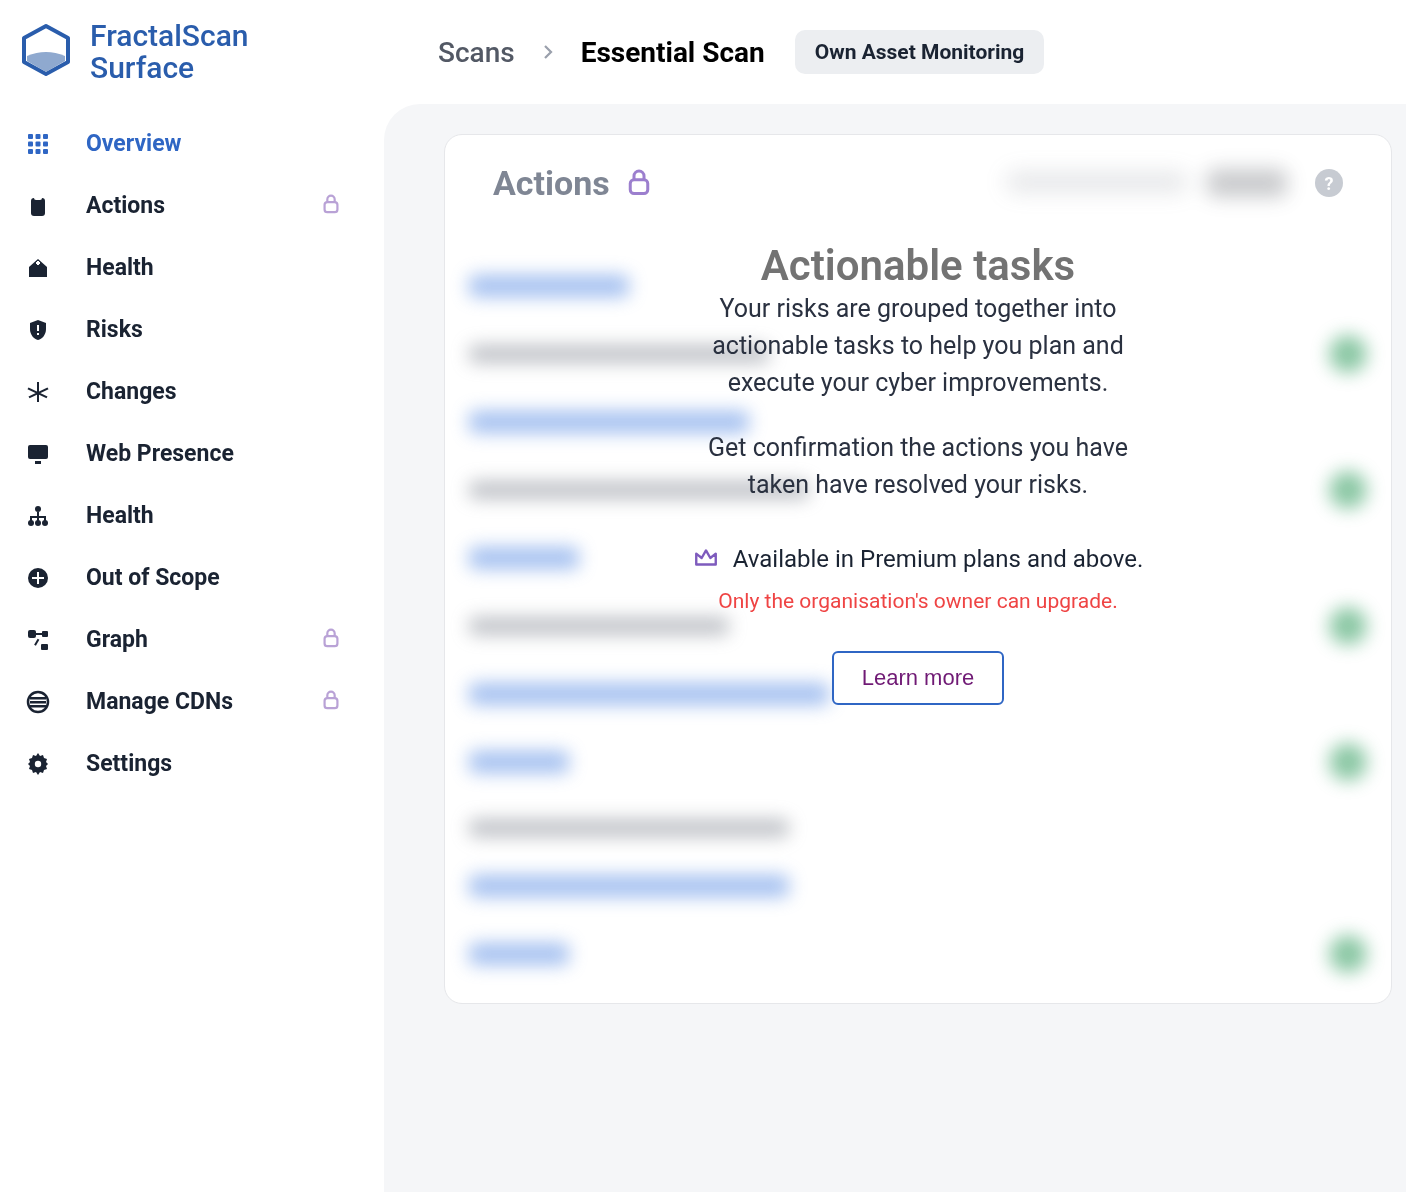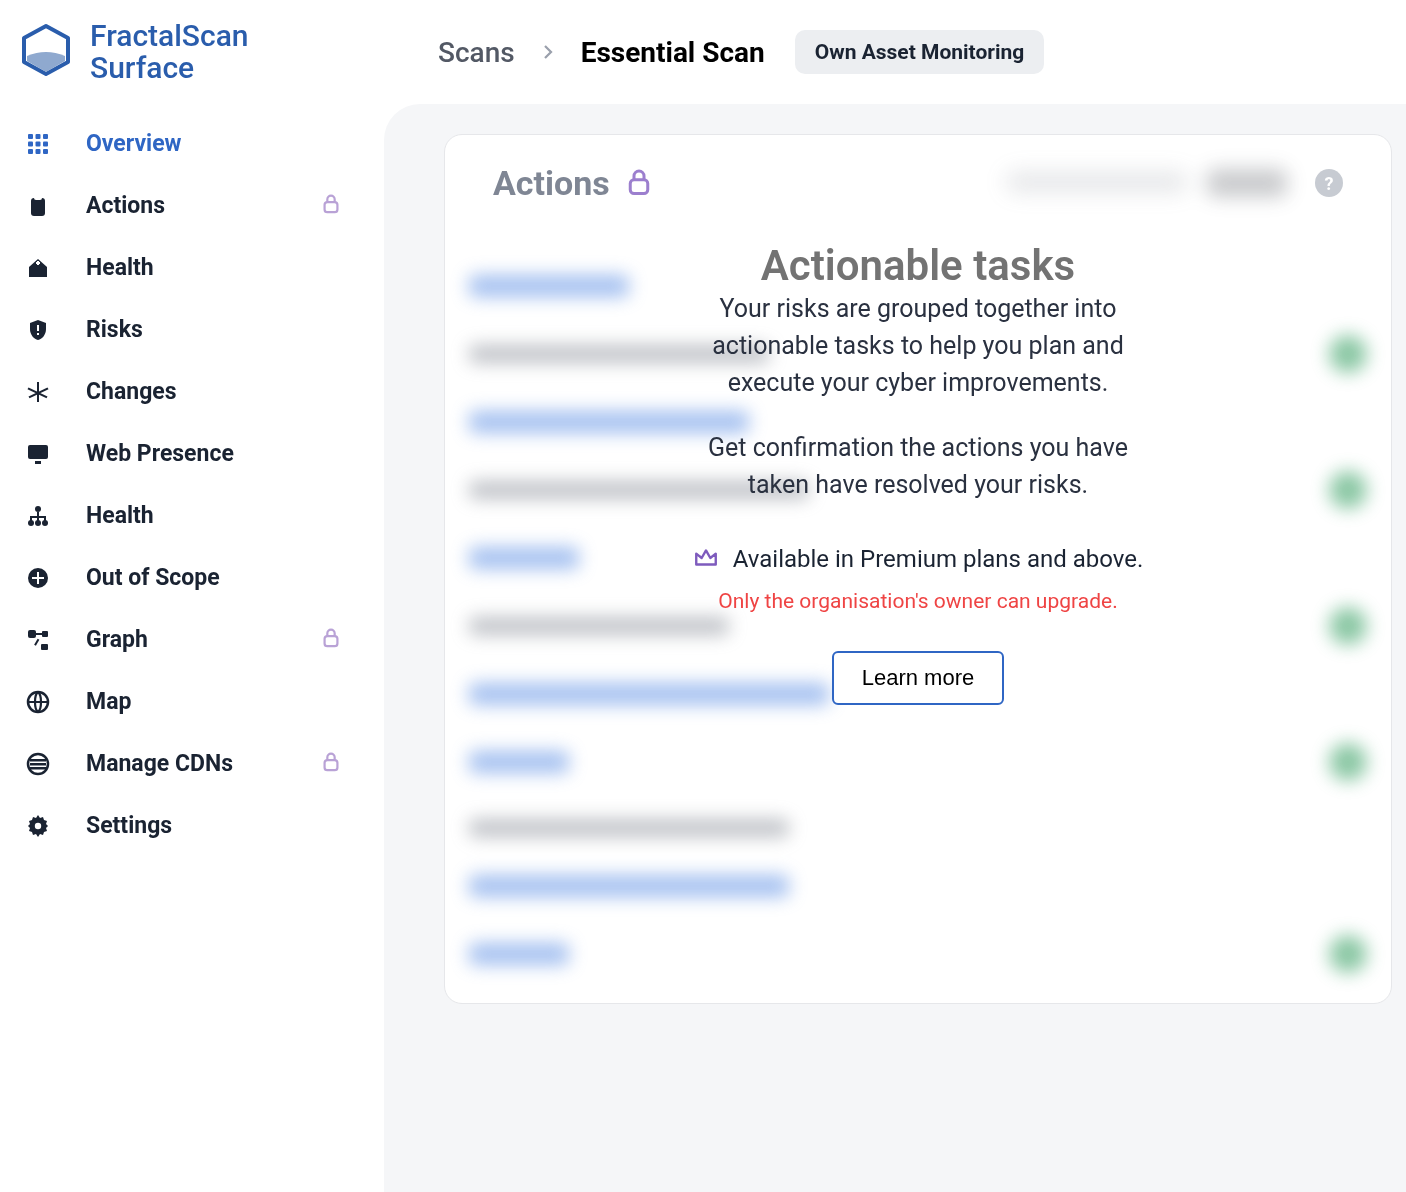--- a/index.html
+++ b/index.html
@@ -172,21 +172,21 @@
     font-size: 24px;
     color: #1a2332;
     margin-top: 14px;
   }
   .crown-icon { color: #7e5bbd; }
   .owner-note { font-size: 21px; color: #ef4444; margin-top: 12px; }
   .learn-more {
     margin-top: 38px;
     padding: 12px 28px;
     font-size: 22px;
-    color: #000000;
+    color: #701a75;
     background: #fff;
     border: 2px solid #2f66c4;
     border-radius: 6px;
     cursor: pointer;
   }
 
   
 </style>
 </head>
 <body>
@@ -374,28 +374,20 @@
           </span>
         <span>Graph</span>
         <span class="spacer"></span>
         <span class="lock-badge"><svg width="22" height="22" viewBox="0 0 24 24">
               <use href="#i-lock"></use>
             </svg></span>
       </div>
       <div class="nav-item">
         <span class="nav-icon">
             <svg width="24" height="24" viewBox="0 0 24 24" fill="currentColor">
-              <use href="#i-globe"></use>
-            </svg>
-          </span>
-        <span>Map</span>
-      </div>
-      <div class="nav-item">
-        <span class="nav-icon">
-            <svg width="24" height="24" viewBox="0 0 24 24" fill="currentColor">
               <use href="#i-globebars"></use>
             </svg>
           </span>
         <span>Manage CDNs</span>
         <span class="spacer"></span>
         <span class="lock-badge"><svg width="22" height="22" viewBox="0 0 24 24">
               <use href="#i-lock"></use>
             </svg></span>
       </div>
       <div class="nav-item">

